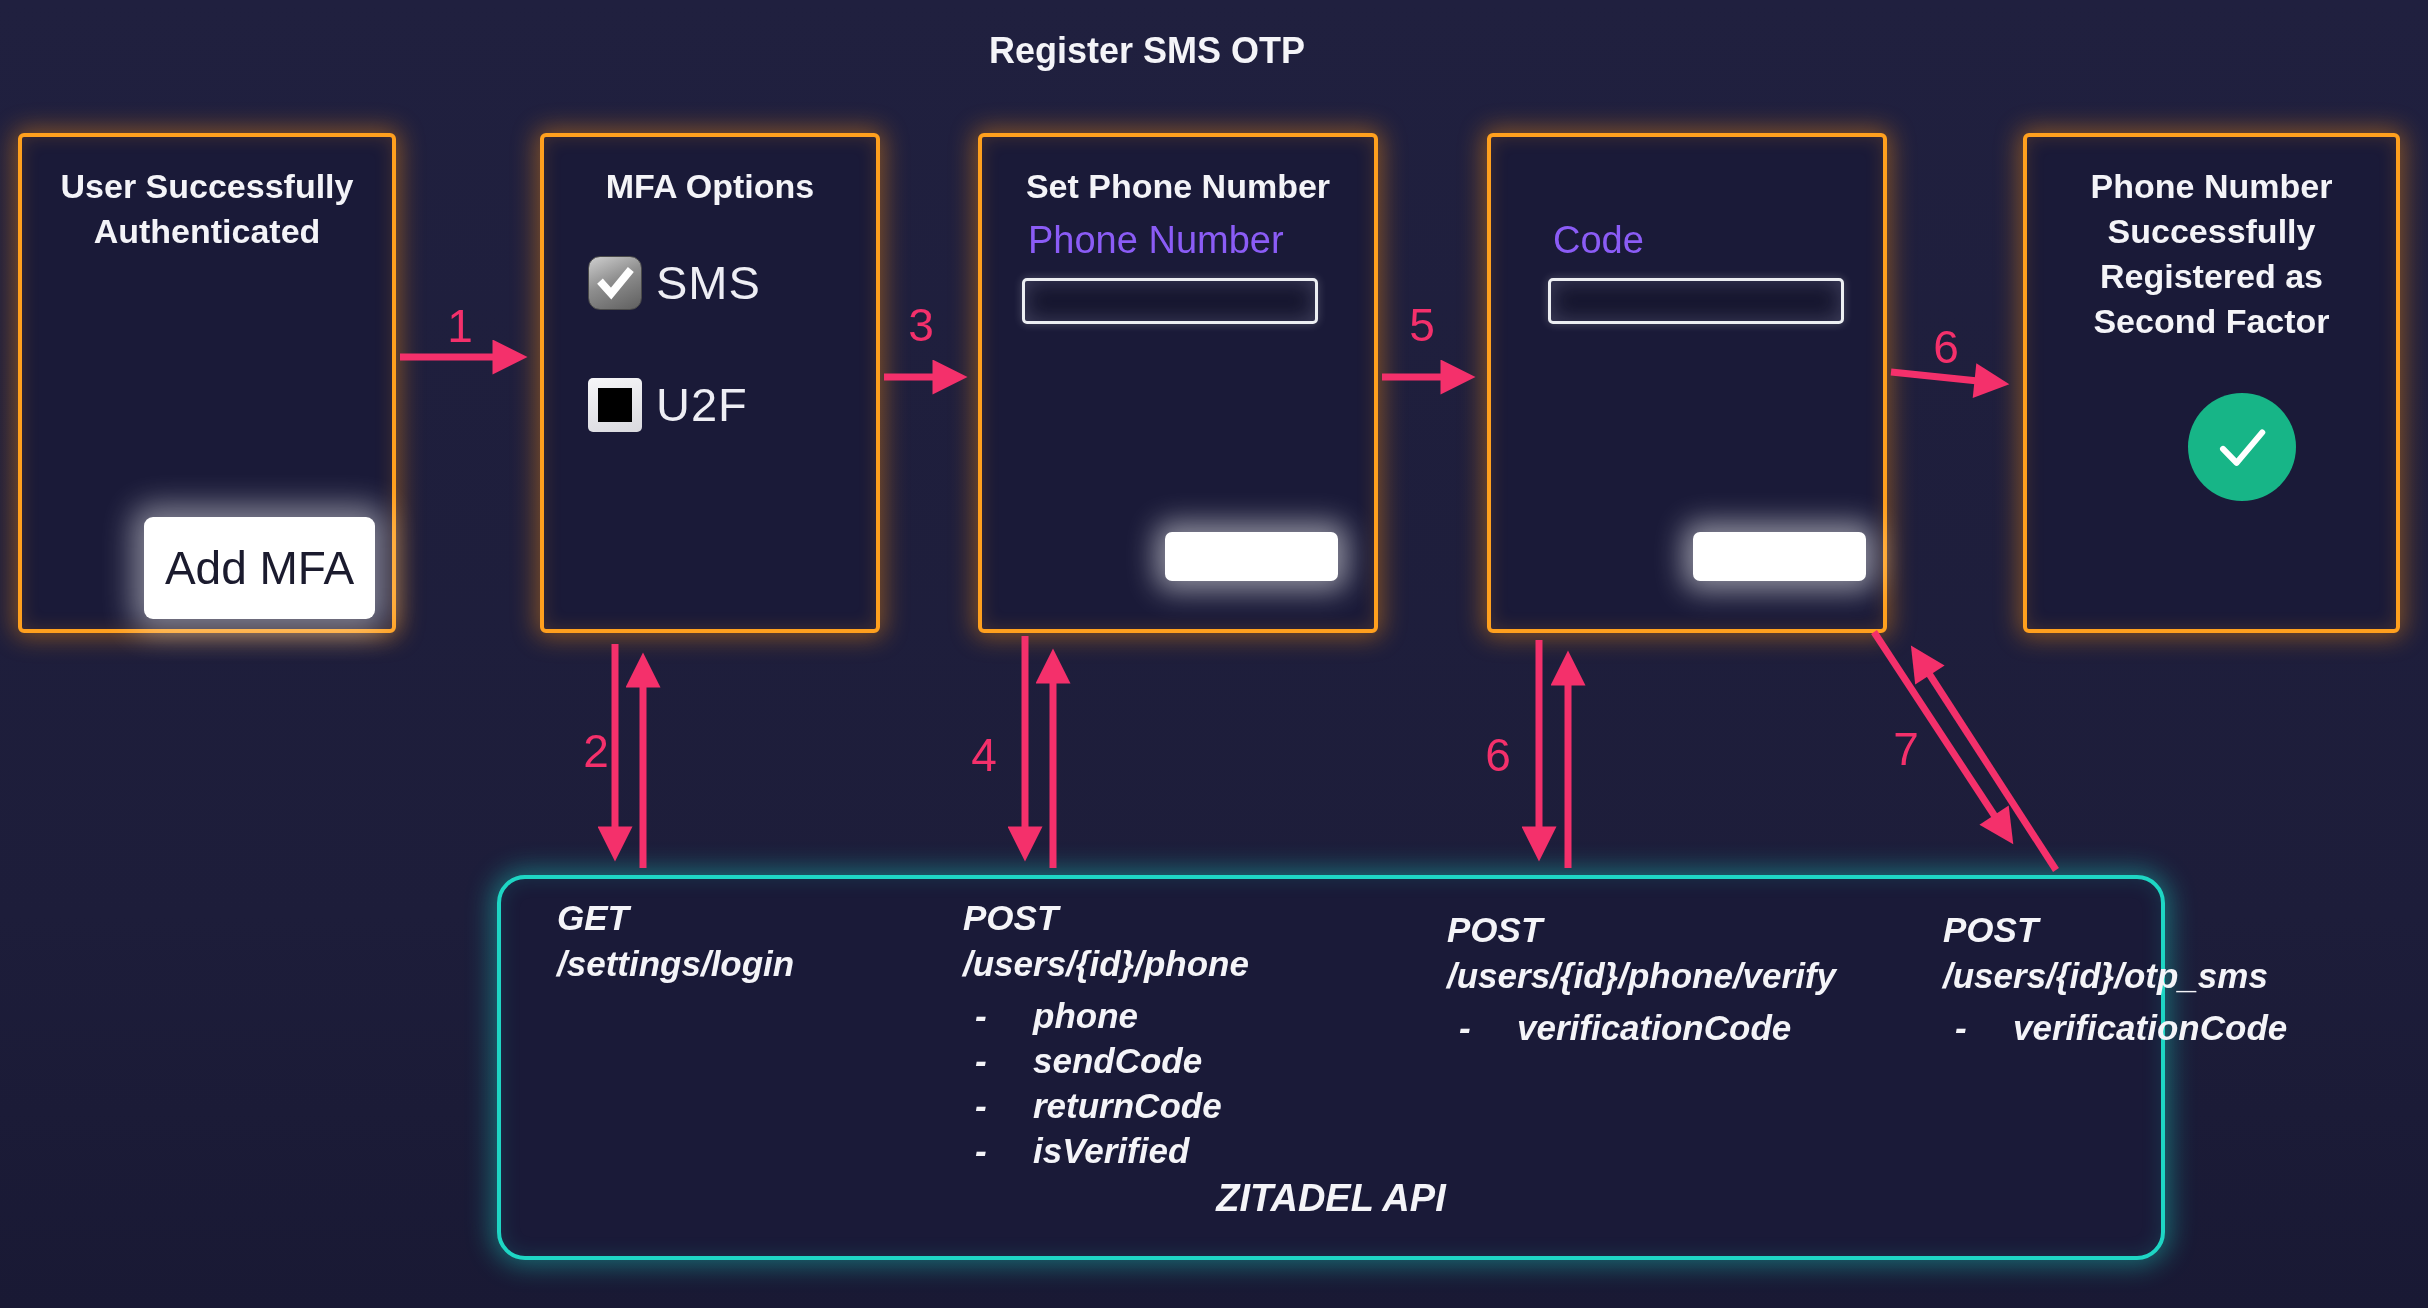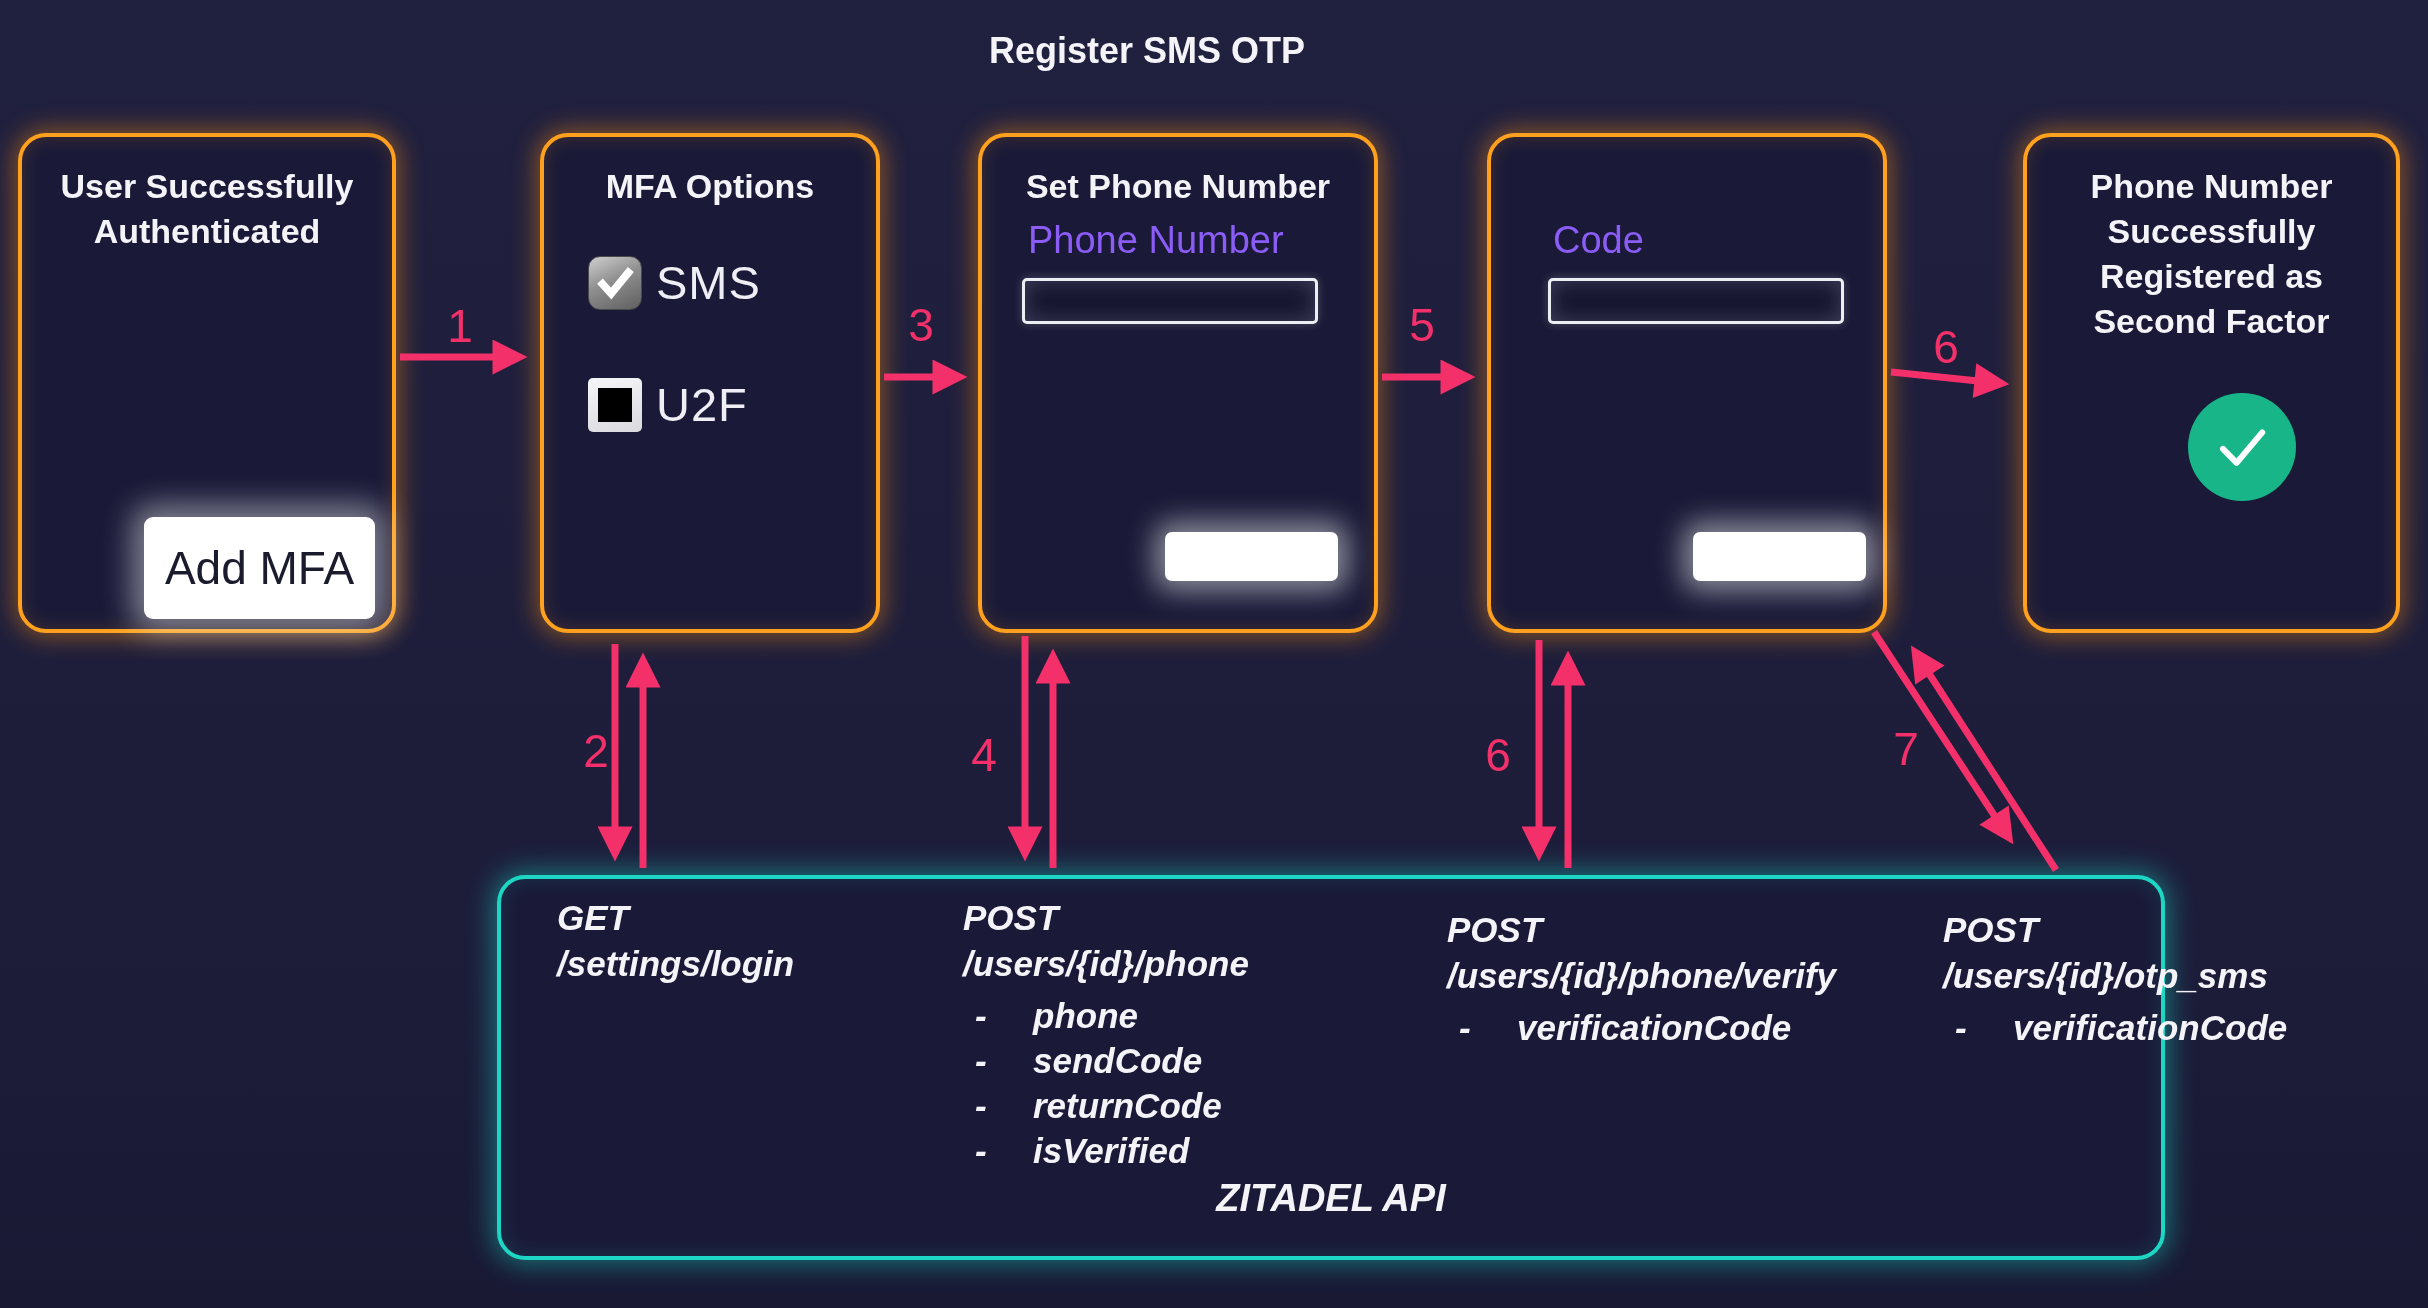--- a/index.html
+++ b/index.html
@@ -12,21 +12,21 @@
   }
 
   .diagram-title {
     position:absolute; top:30px; left:1147px; transform:translateX(-50%);
     color:#f4f4f8; font-size:36px; font-weight:700; white-space:nowrap;
   }
 
   
   .fbox {
     position:absolute; top:133px; height:500px;
-    background:#1a1a38; border:4px solid #ffa01e; border-radius:28px;
+    background:#1a1a38; border:4px solid #ffa01e; border-radius:6px;
     box-shadow:0 0 24px 4px rgba(255,145,10,.45), inset 0 0 18px rgba(255,150,30,.18);
   }
   .fbox-title {
     margin-top:27px; padding:0 28px; text-align:center;
     color:#f4f4f8; font-size:34px; font-weight:700; line-height:45px;
   }
 
   .add-mfa-btn {
     position:absolute; left:122px; top:380px; width:231px; height:102px;
     background:#ffffff; border:none; border-radius:9px; cursor:pointer;

